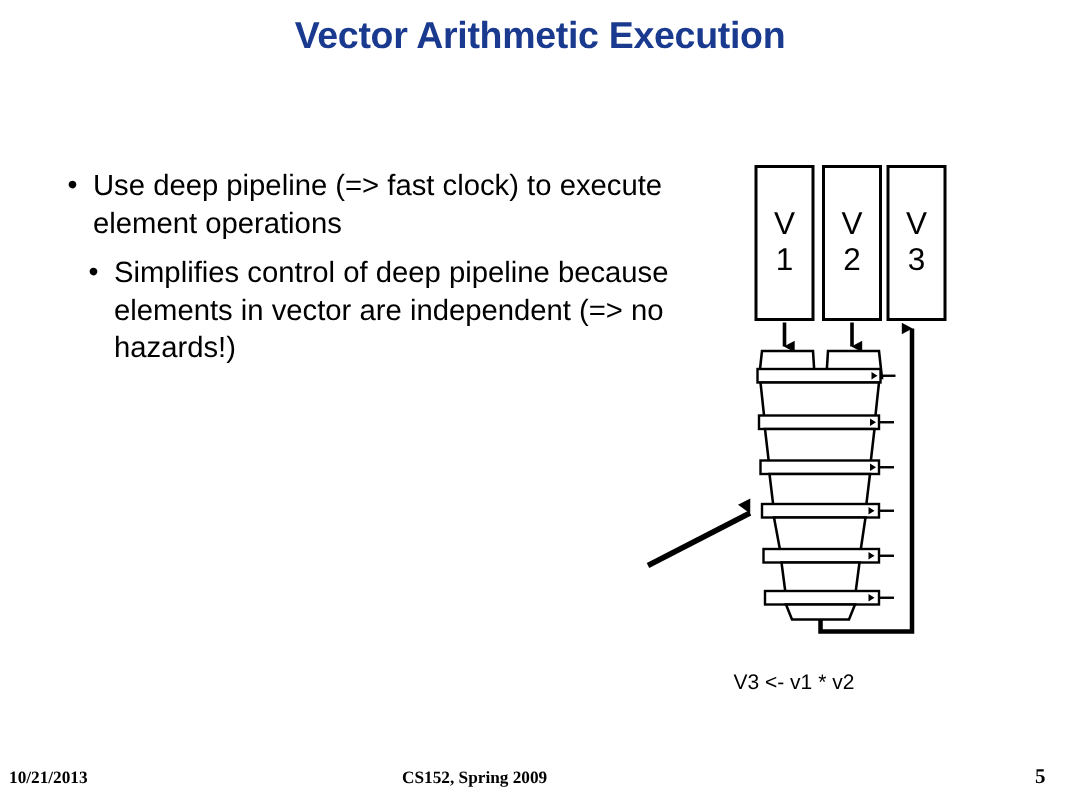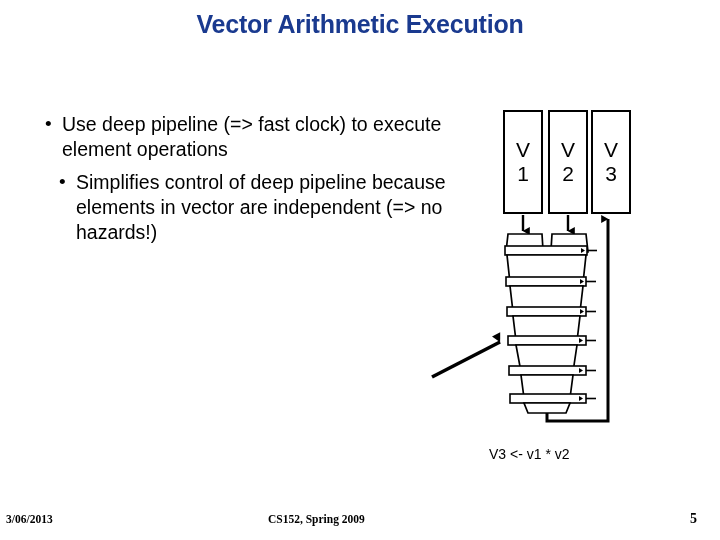--- a/index.html
+++ b/index.html
@@ -253,17 +253,17 @@
     </g>
 
     <g stroke="#000" stroke-width="3.6" fill="none">
       <line x1="432" y1="377" x2="500" y2="342" marker-end="url(#arrowThick)"></line>
     </g>
   </svg>
 
 
   <div id="result-expression">V3 &lt;- v1 * v2</div>
 
-  <div class="footer-text" id="footer-date">3/06/2013</div>
+  <div class="footer-text" id="footer-date">10/21/2013</div>
   <div class="footer-text" id="footer-course">CS152, Spring 2009</div>
   <div class="footer-text" id="footer-page">5</div>
 
 </div>
 
 </body></html>

